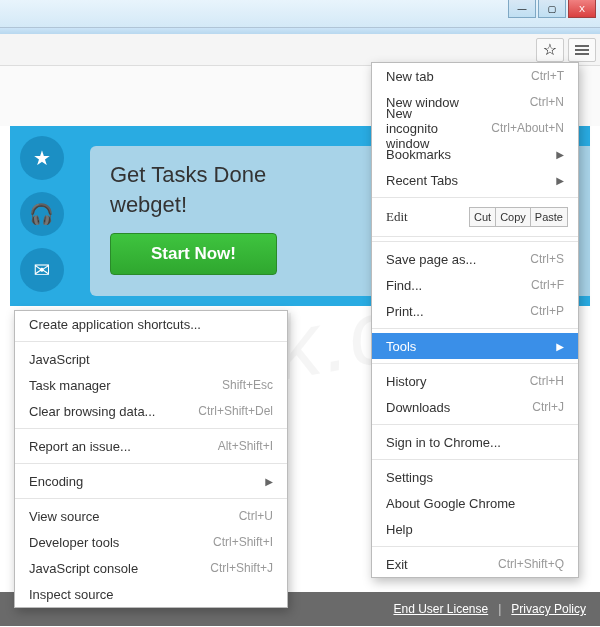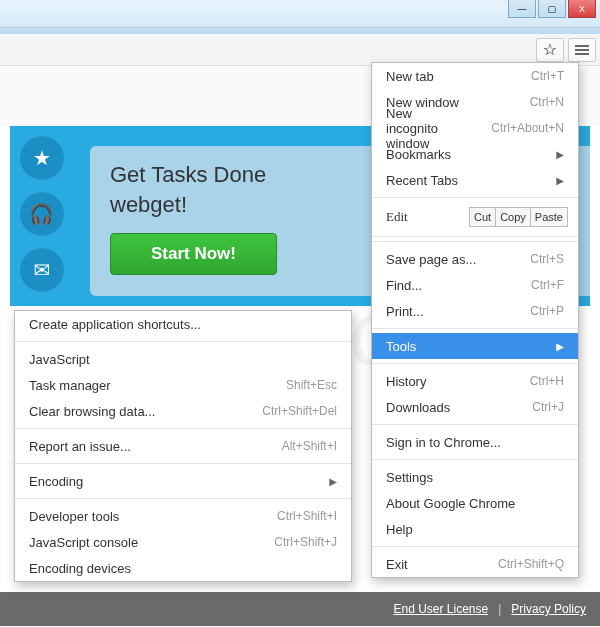--- a/index.html
+++ b/index.html
@@ -47,21 +47,21 @@
 
 .edit-row, .zoom-row { display: flex; align-items: center; height: 30px; padding: 0 10px; gap: 8px; }
 .edit-row .label, .zoom-row .label { flex: 1; padding-left: 4px; font-family: Liberation Serif, serif;}
 .btn-grp { display:flex; }
 .mini-btn { border: 1px solid #bbb; background: #f7f7f7; padding: 3px 4px; font-size: 11px; }
 .mini-btn + .mini-btn { border-left: none; }
 .zoom-val { border:1px solid #bbb; padding:3px 6px; font-size:11px; background:#fff;}
 .full-btn { border:1px solid #bbb; padding:2px 6px; font-size:11px; background:#f7f7f7;}
 
 .main-menu { top: 62px; right: 21px; width: 208px; }
-.tools-menu { top: 310px; left: 14px; width: 338px; }
+.tools-menu { top: 310px; left: 14px; width: 274px; }
 
 .watermark { position:absolute; top:50%; left:50%; transform:translate(-50%,-50%) rotate(-10deg); font-size:90px; color:rgba(0,0,0,.04); pointer-events:none; font-style:italic; letter-spacing:2px;}
 </style>
 </head>
 <body>
 
 <div class="window-titlebar">
   <div class="window-controls">
     <div class="wc-btn wc-min">—</div>
     <div class="wc-btn wc-max">▢</div>
@@ -209,23 +209,27 @@
       <span>Report an issue...</span>
       <span class="shortcut">Alt+Shift+I</span>
     </div>
   <div class="menu-sep"></div>
   <div class="menu-row">
       <span>Encoding</span>
       <span class="submenu-arrow">▶</span>
     </div>
   <div class="menu-sep"></div>
   <div class="menu-row">
+      <span>View source</span>
+      <span class="shortcut">Ctrl+U</span>
+    </div>
+  <div class="menu-row">
       <span>Developer tools</span>
       <span class="shortcut">Ctrl+Shift+I</span>
     </div>
   <div class="menu-row">
       <span>JavaScript console</span>
       <span class="shortcut">Ctrl+Shift+J</span>
     </div>
   <div class="menu-row">
-      <span>Encoding devices</span>
+      <span>Inspect source</span>
     </div>
 </div>
 
 </body></html>

